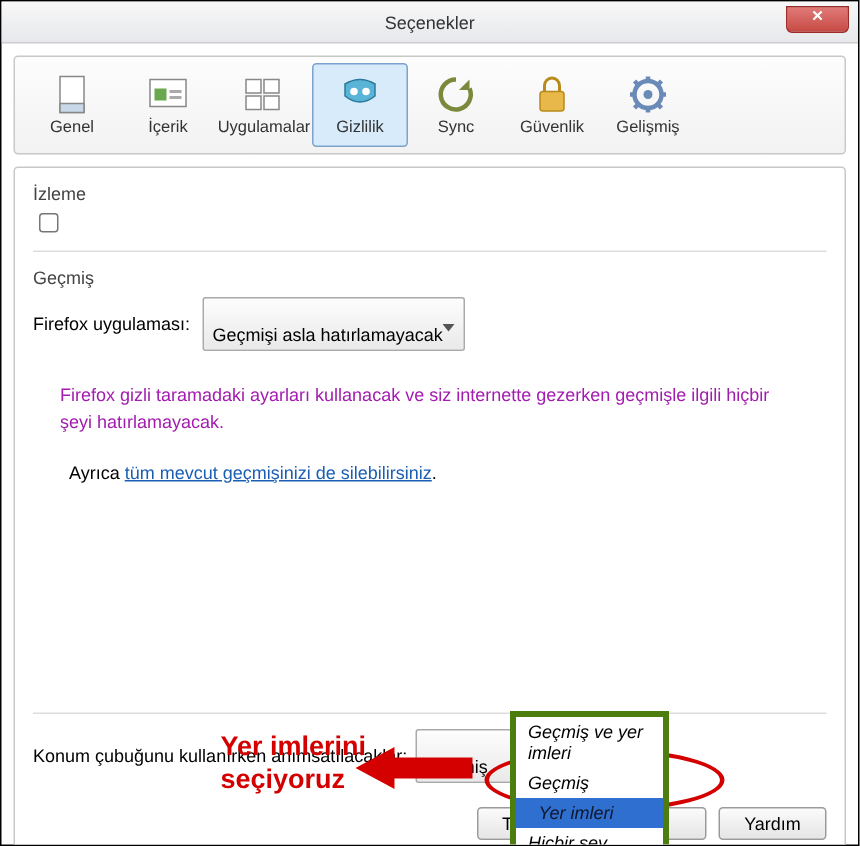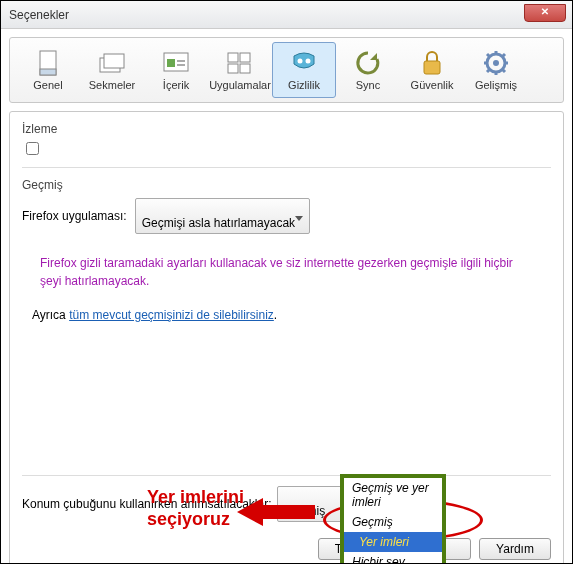--- a/index.html
+++ b/index.html
@@ -14,20 +14,21 @@
   overflow: hidden;
 }
 .titlebar {
   height: 28px;
   background: linear-gradient(to bottom, #f8f8f8, #e6e8eb);
   border-bottom: 1px solid #ccc;
   display: flex;
   align-items: center;
   padding: 0 8px;
   position: relative;
+  justify-content: center;
 }
 .titlebar .title { font-size: 12px; color: #333; }
 .close-btn {
   position: absolute;
   right: 6px;
   top: 3px;
   width: 42px;
   height: 18px;
   background: linear-gradient(to bottom, #e07a78, #c74a44);
   border: 1px solid #9a2b26;
@@ -121,21 +122,21 @@
   border-left: 4px solid transparent;
   border-right: 4px solid transparent;
   border-top: 5px solid #555;
 }
 .desc {
   margin: 20px 18px 8px 18px;
   color: #a21caf;
   line-height: 1.5;
 }
 .link-row {
-  margin: 18px 18px 8px 10px;
+  margin: 18px 18px 8px 24px;
 }
 .link-row a { color: #1a5fb4; text-decoration: underline; cursor: pointer; }
 .bottom-section {
   position: absolute;
   left: 12px;
   right: 12px;
   bottom: 48px;
 }
 .location-row {
   display: flex;
@@ -150,21 +151,21 @@
   z-index: 10;
   font-style: italic;
 }
 .dropdown-item {
   padding: 3px 8px;
   font-size: 12px;
   cursor: pointer;
 }
 .dropdown-item.highlight {
   background: #2f6fd0;
-  color: #fde047;
+  color: #0f172a;
   padding-left: 15px;
 }
 .button-row {
   position: absolute;
   right: 12px;
   bottom: 10px;
   display: flex;
   gap: 8px;
 }
 .btn {
@@ -205,29 +206,20 @@
 
 <div class="toolbar">
   <div class="tool-item">
     <div class="ico">
       <svg width="24" height="28" viewBox="0 0 24 28">
           <rect x="4" y="2" width="16" height="24" fill="#fff" stroke="#888"></rect>
           <rect x="4" y="20" width="16" height="6" fill="#c8d8e8" stroke="#888"></rect>
         </svg>
     </div>
     <span class="lbl">Genel</span>
-  </div>
-  <div class="tool-item">
-    <div class="ico">
-      <svg width="28" height="22" viewBox="0 0 28 22">
-          <rect x="2" y="6" width="20" height="14" fill="#fff" stroke="#888"></rect>
-          <rect x="6" y="2" width="20" height="14" fill="#fff" stroke="#888"></rect>
-        </svg>
-    </div>
-    <span class="lbl">Sekmeler</span>
   </div>
   <div class="tool-item">
     <div class="ico">
       <svg width="28" height="24" viewBox="0 0 28 24">
           <rect x="2" y="2" width="24" height="18" fill="#fff" stroke="#888"></rect>
           <rect x="5" y="8" width="8" height="8" fill="#6aa84f"></rect>
           <rect x="15" y="9" width="8" height="2" fill="#aaa"></rect>
           <rect x="15" y="13" width="8" height="2" fill="#aaa"></rect>
         </svg>
     </div>

